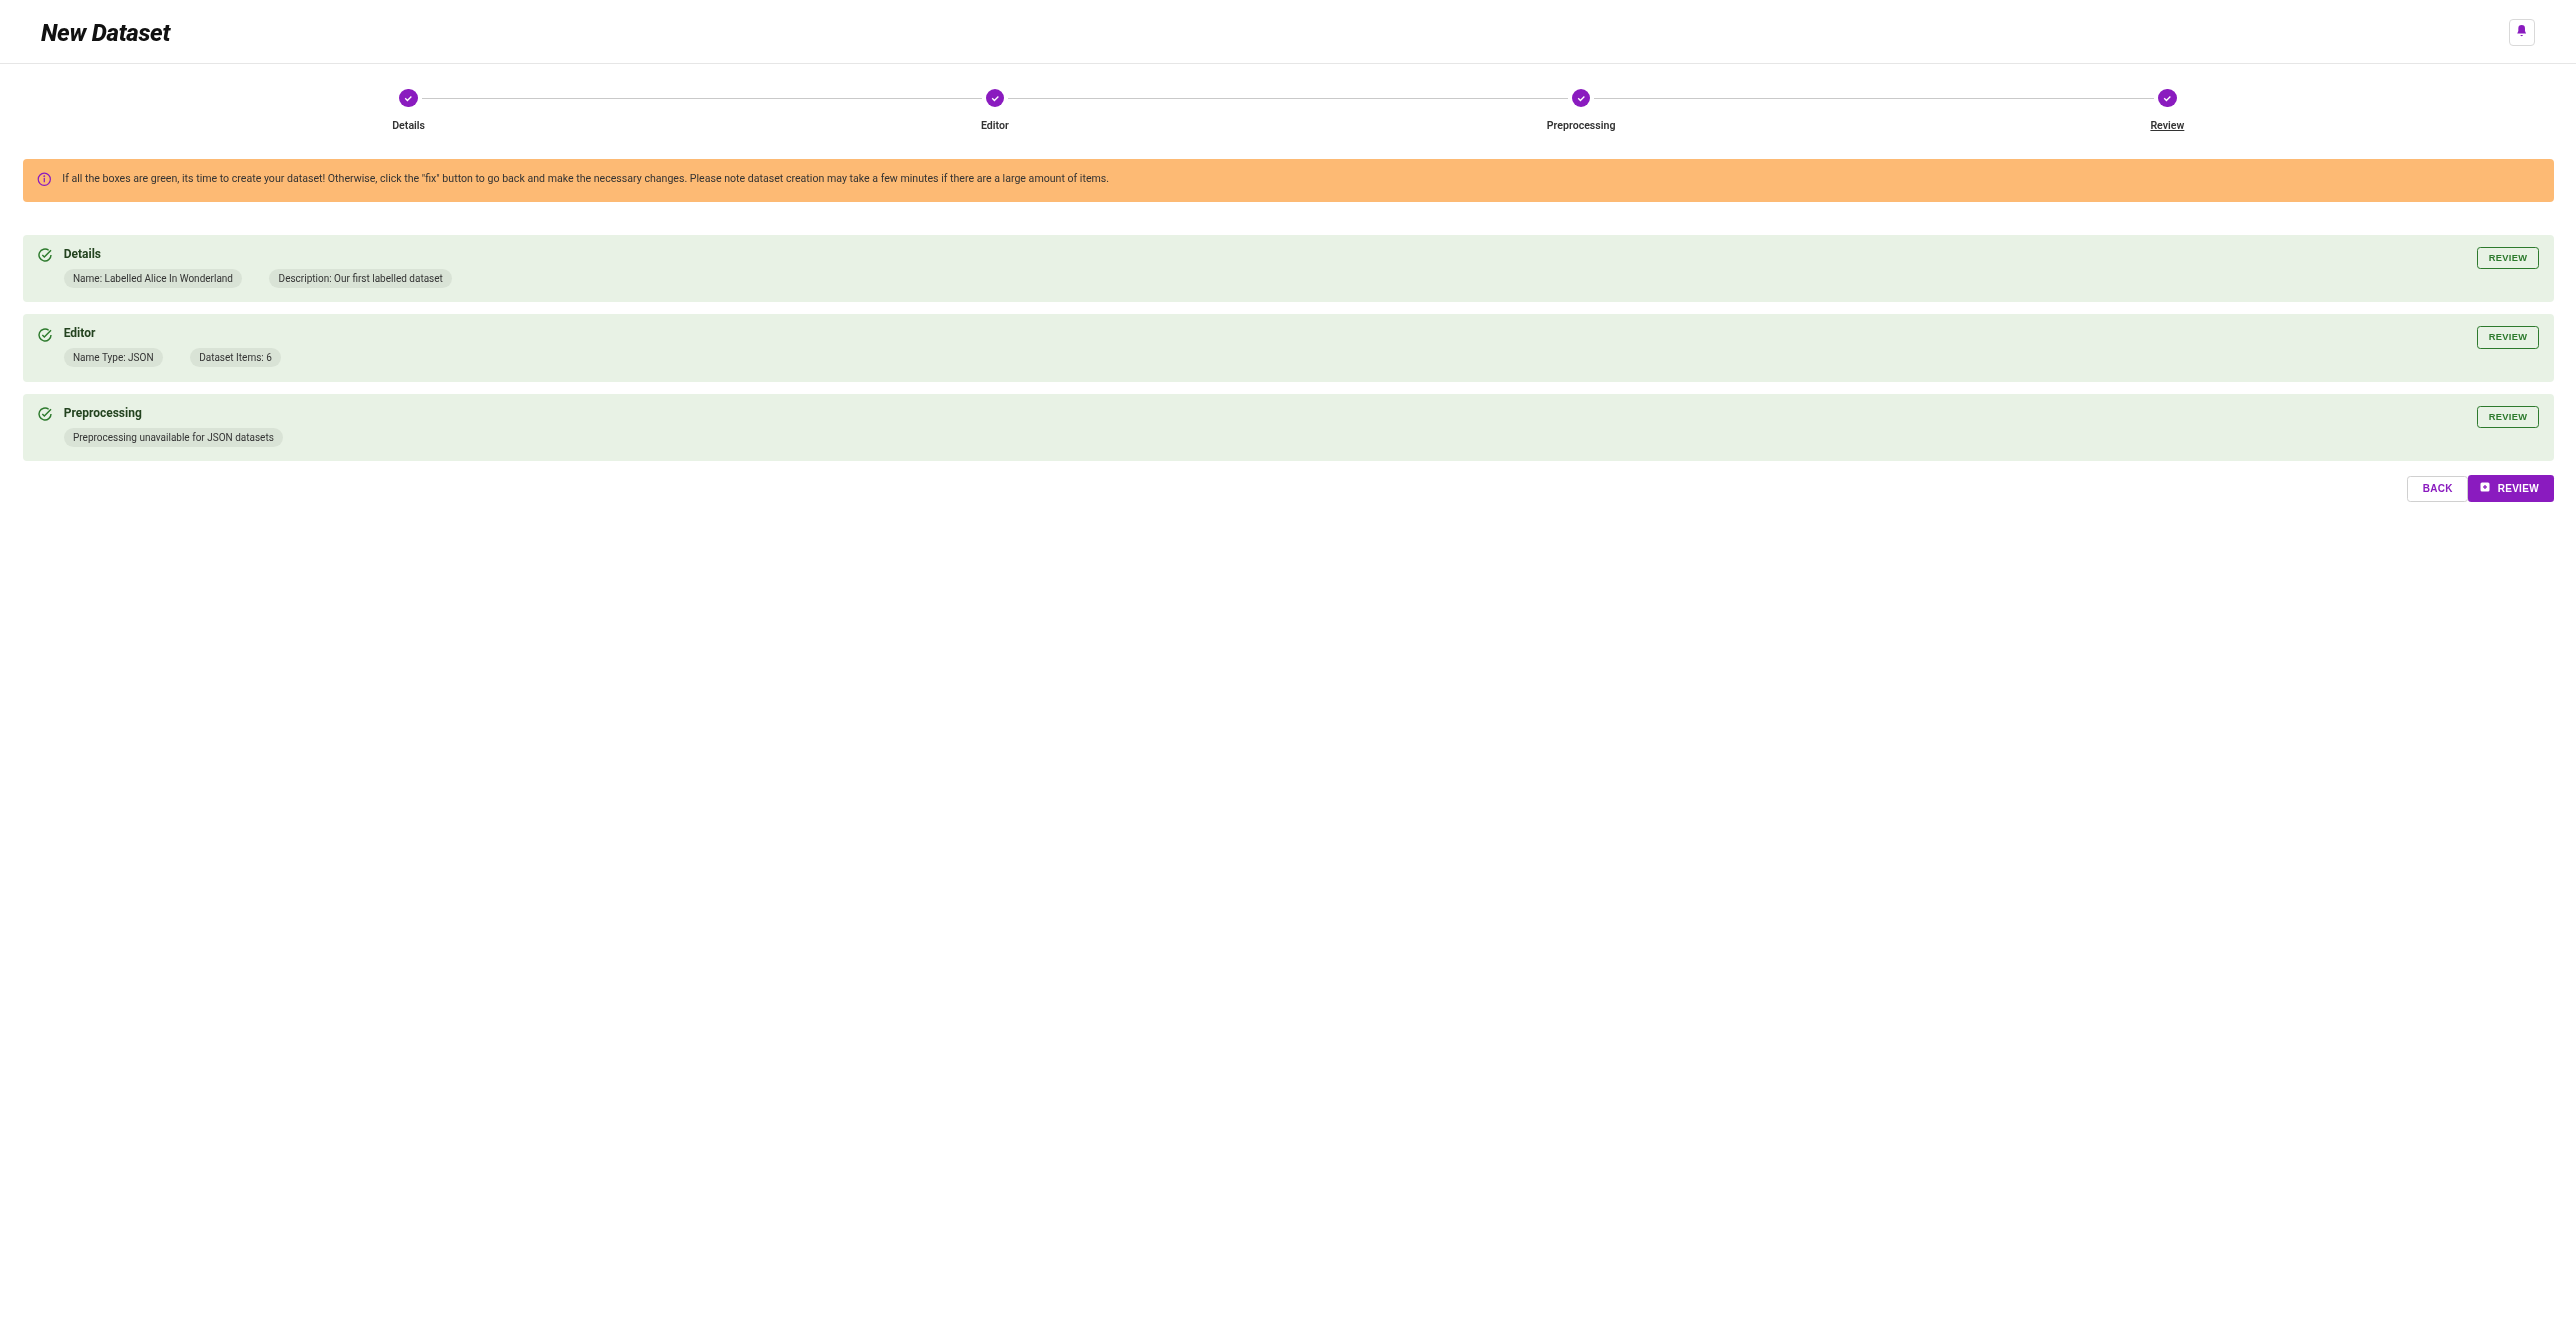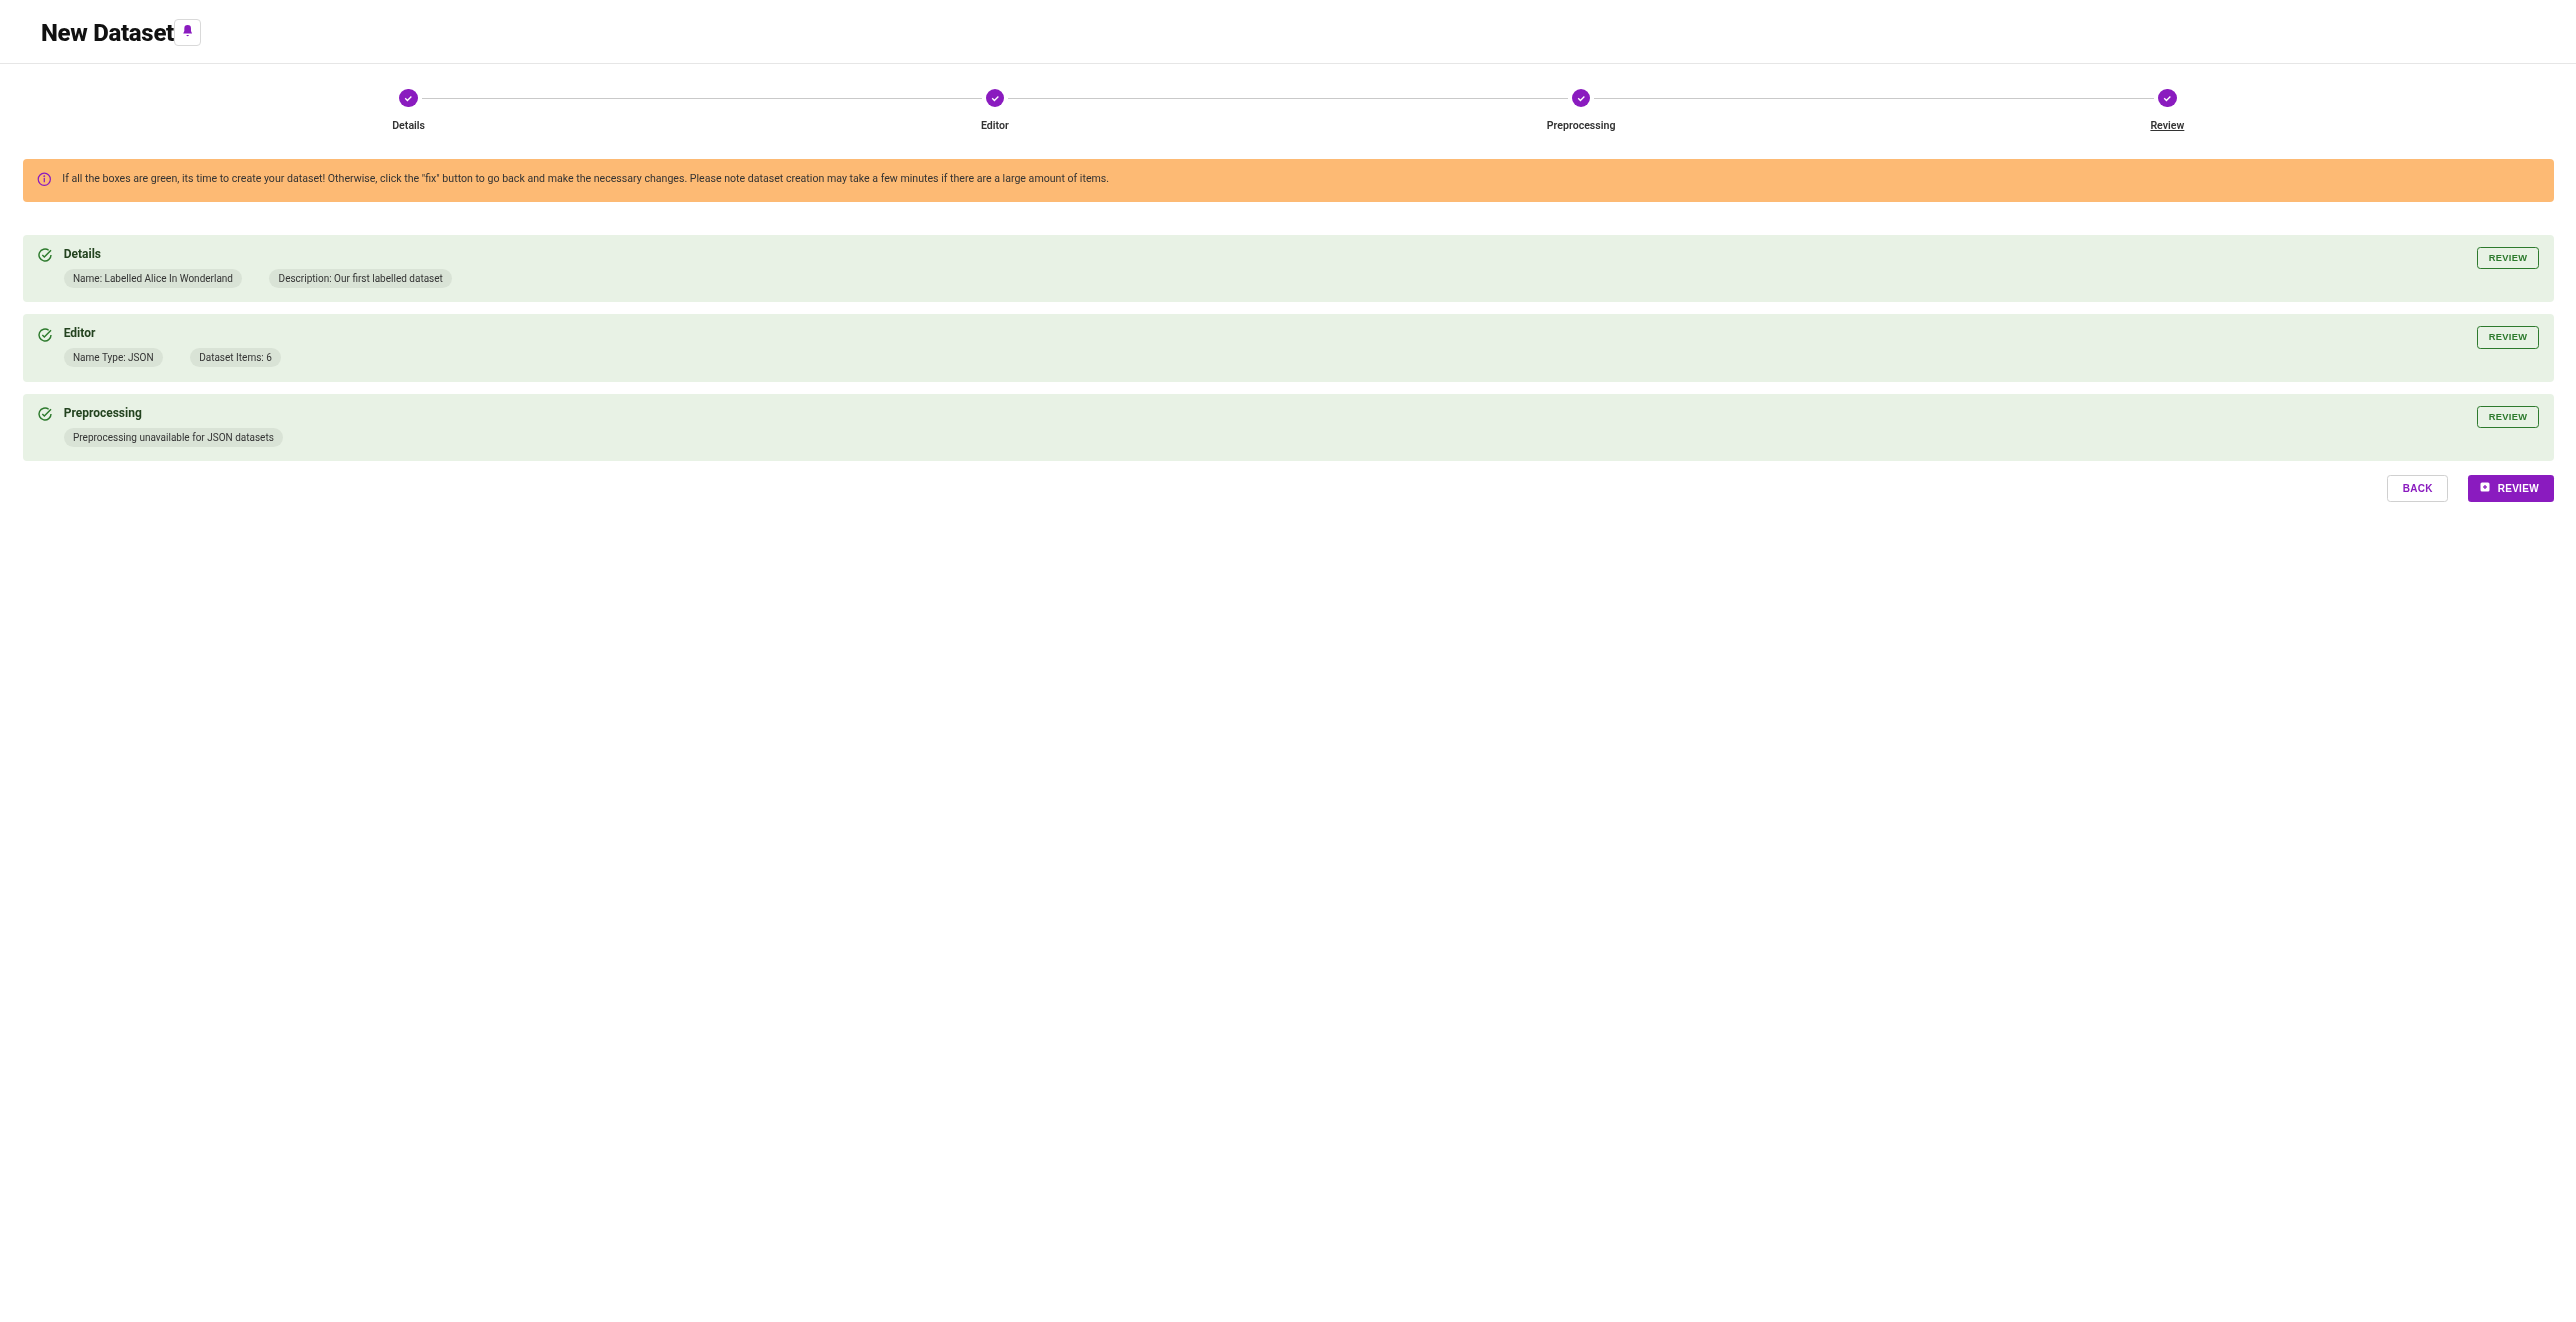--- a/index.html
+++ b/index.html
@@ -4,23 +4,24 @@
 <style>
   * { box-sizing: border-box; margin: 0; padding: 0; }
   body {
     font-family: -apple-system, BlinkMacSystemFont, "Segoe UI", Roboto, "Helvetica Neue", Arial, sans-serif;
     background: #ffffff;
     color: #1a1a1a;
   }
   .header {
     display: flex;
     align-items: center;
-    justify-content: flex-start;
+    justify-content: space-between;
     padding: 18.6px 41px 16px 41px;
     border-bottom: 0.7px solid #e6e6e6;
+    font-style: italic;
   }
   .page-title {
     font-size: 24px;
     font-weight: 800;
     letter-spacing: -0.3px;
     color: #111;
   }
   .bell-button {
     width: 26.5px;
     height: 26.5px;
@@ -125,22 +126,23 @@
     font-weight: 600;
     letter-spacing: 0.3px;
     padding: 5.3px 10.6px;
     border-radius: 3.3px;
     cursor: pointer;
     flex-shrink: 0;
   }
   .footer-actions {
     display: flex;
     justify-content: flex-end;
-    gap: 20px;
+    gap: 0;
     margin-top: 13.3px;
+    align-items: flex-end;
   }
   .back-button {
     border: 0.7px solid #d0d0d0;
     background: #fff;
     color: #8a1bbf;
     font-size: 10px;
     font-weight: 600;
     letter-spacing: 0.3px;
     padding: 6.6px 14.6px;
     border-radius: 3.3px;

